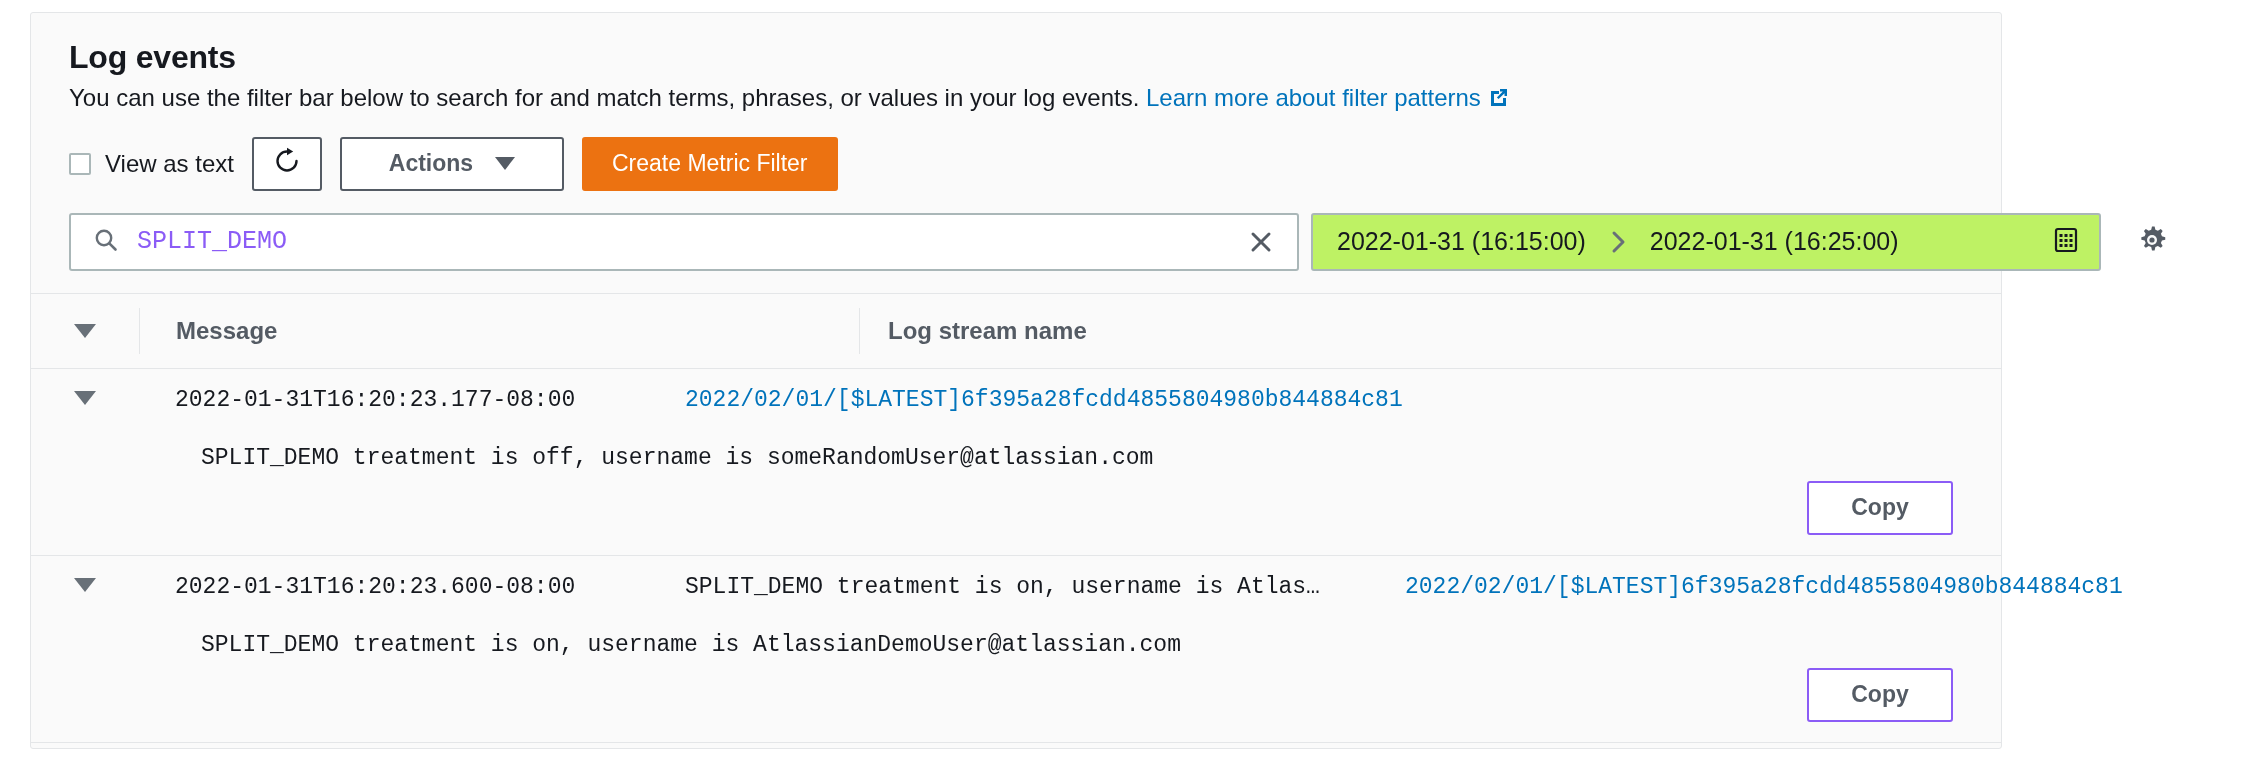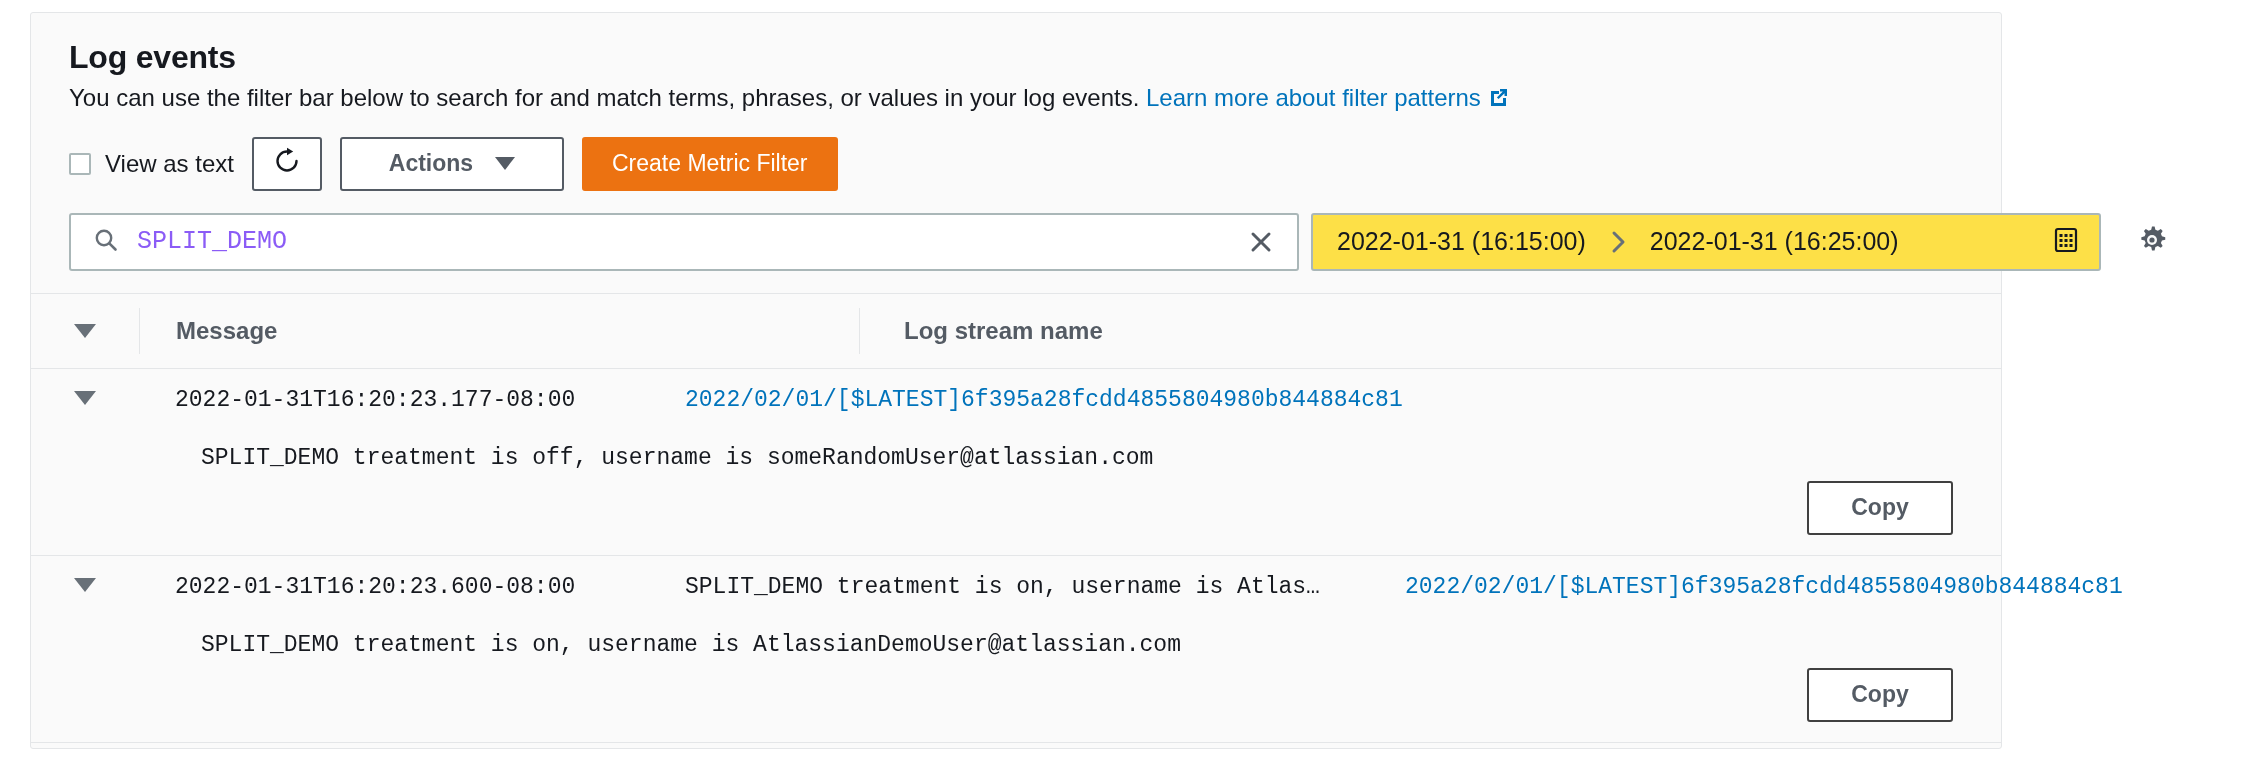--- a/index.html
+++ b/index.html
@@ -154,21 +154,21 @@
     flex: 0 0 auto;
     cursor: pointer;
     padding: 0 4px;
     display: flex;
     align-items: center;
   }
   .date-box {
     margin-left: 12px;
     flex: 0 0 790px;
     height: 58px;
-    background: #fde047;
+    background: #bef264;
     border: 2px solid #aab7b8;
     border-radius: 3px;
     display: flex;
     align-items: center;
     padding: 0 20px 0 24px;
     box-sizing: border-box;
   }
   .date-text {
     font-size: 25px;
     color: #16191f;
@@ -195,21 +195,21 @@
   .thead {
     display: flex;
     align-items: center;
     height: 74px;
     background: #fafafa;
     border-bottom: 1px solid #e4e6e8;
   }
   .col-toggle { flex: 0 0 108px; display: flex; align-items: center; justify-content: center; }
   .col-ts     { flex: 0 0 510px; padding-left: 36px; box-sizing: border-box; border-left: 1px solid #e4e6e8; height: 46px; display: flex; align-items: center; }
   .col-msg    { flex: 0 0 720px; padding-left: 36px; box-sizing: border-box; border-left: 1px solid #e4e6e8; height: 46px; display: flex; align-items: center; }
-  .col-stream { flex: 1 1 auto;  padding-left: 44px; box-sizing: border-box; border-left: 1px solid #e4e6e8; height: 46px; display: flex; align-items: center; }
+  .col-stream { flex: 1 1 auto;  padding-left: 28px; box-sizing: border-box; border-left: 1px solid #e4e6e8; height: 46px; display: flex; align-items: center; }
   .th-text {
     font-size: 24px;
     font-weight: bold;
     color: #545b64;
   }
   .caret-sort {
     width: 0; height: 0;
     border-left: 11px solid transparent;
     border-right: 11px solid transparent;
     border-top: 14px solid #687078;
@@ -246,21 +246,21 @@
     padding: 14px 0 0 170px;
   }
   .row-footer {
     display: flex;
     justify-content: flex-end;
     padding: 10px 48px 20px 0;
   }
   .btn-copy {
     height: 54px;
     min-width: 146px;
-    border: 2px solid #404040;
+    border: 2px solid #8b5cf6;
     border-radius: 3px;
     background: #ffffff;
     color: #545b64;
     font-size: 23px;
     font-weight: bold;
     display: inline-flex;
     align-items: center;
     justify-content: center;
     cursor: pointer;
     box-sizing: border-box;

